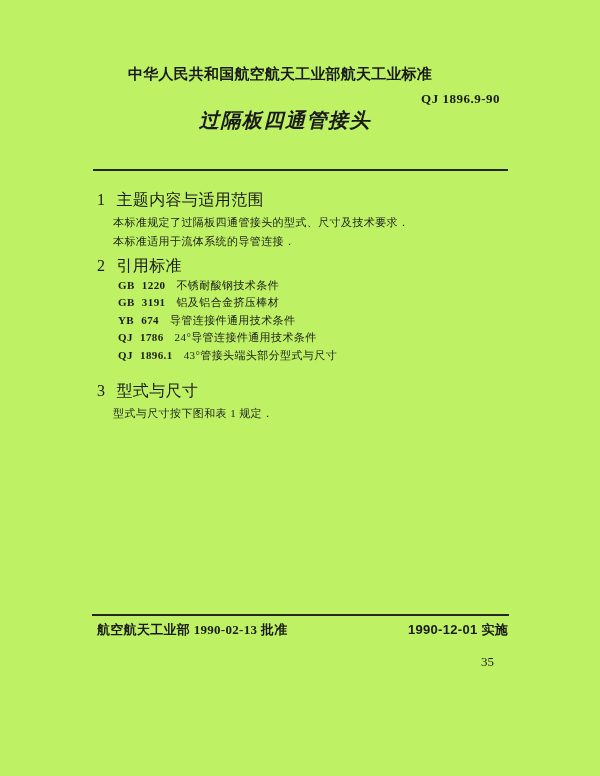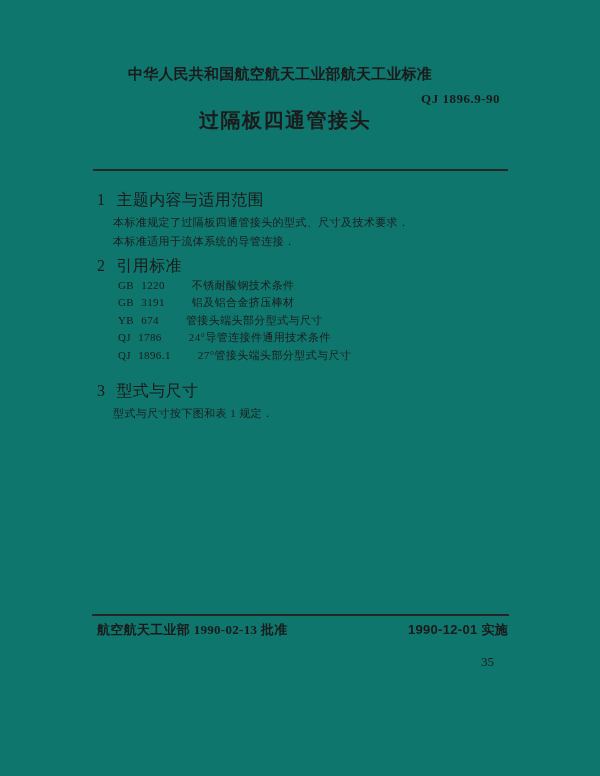--- a/index.html
+++ b/index.html
@@ -8,21 +8,21 @@
     height: 776px;
     background: #fdfdfd;
     font-family: "Liberation Serif", serif;
     color: #1a1a1a;
     -webkit-font-smoothing: antialiased;
   }
   .page {
     position: relative;
     width: 600px;
     height: 776px;
-    background: #0f766e;
+    background: #bef264;
     overflow: hidden;
   }
   .org-line {
     position: absolute;
     top: 65px; left: 0; width: 560px;
     text-align: center;
     font-family: "Liberation Sans", sans-serif;
     font-weight: bold;
     font-size: 15px;
     letter-spacing: 0.2px;
@@ -37,20 +37,21 @@
     text-align: center;
   }
   .doc-title {
     position: absolute;
     top: 107px; left: 0; width: 570px;
     text-align: center;
     font-family: "Liberation Sans", sans-serif;
     font-weight: bold;
     font-size: 20px;
     letter-spacing: 1.5px;
+    font-style: italic;
   }
   .rule {
     position: absolute;
     height: 2px;
     background: #262626;
   }
   .rule-header { top: 169px; left: 93px; width: 415px; }
   .rule-footer { top: 614px; left: 92px; width: 417px; }
   .sec-heading {
     position: absolute;
@@ -80,24 +81,24 @@
     position: absolute;
     top: 277px; left: 118px;
   }
   .ref-row {
     height: 17.4px;
     line-height: 17.4px;
     white-space: nowrap;
     font-size: 11px;
   }
   .ref-code {
-    font-weight: normal;
+    font-weight: bold;
     letter-spacing: 0.4px;
     word-spacing: 4px;
-    margin-right: 27px;
+    margin-right: 11px;
   }
   .ref-title { letter-spacing: 0.4px; color: #1c1c1c; }
   .footer-approval {
     position: absolute;
     top: 621px; left: 97px;
     font-family: Liberation Serif, serif;
     font-weight: bold;
     font-size: 13px;
     letter-spacing: 0.3px;
     white-space: nowrap;
@@ -143,27 +144,27 @@
   </div>
 
   <div class="ref-list">
     <div class="ref-row">
       <span class="ref-code">GB 1220</span><span class="ref-title">不锈耐酸钢技术条件</span>
     </div>
     <div class="ref-row">
       <span class="ref-code">GB 3191</span><span class="ref-title">铝及铝合金挤压棒材</span>
     </div>
     <div class="ref-row">
-      <span class="ref-code">YB 674</span><span class="ref-title">管接头端头部分型式与尺寸</span>
+      <span class="ref-code">YB 674</span><span class="ref-title">导管连接件通用技术条件</span>
     </div>
     <div class="ref-row">
       <span class="ref-code">QJ 1786</span><span class="ref-title">24°导管连接件通用技术条件</span>
     </div>
     <div class="ref-row">
-      <span class="ref-code">QJ 1896.1</span><span class="ref-title">27°管接头端头部分型式与尺寸</span>
+      <span class="ref-code">QJ 1896.1</span><span class="ref-title">43°管接头端头部分型式与尺寸</span>
     </div>
   </div>
 
   <div class="sec-heading sec3-heading">
     <span class="sec-num">3</span><span>型式与尺寸</span>
   </div>
   <div class="body-line sec3-p1">型式与尺寸按下图和表 1 规定．</div>
 
   <div class="rule rule-footer"></div>
 

